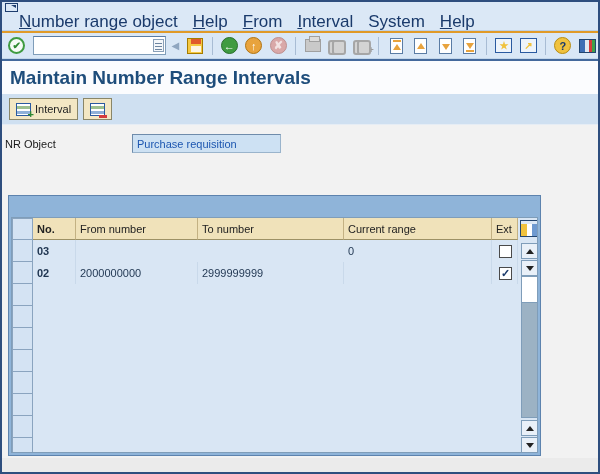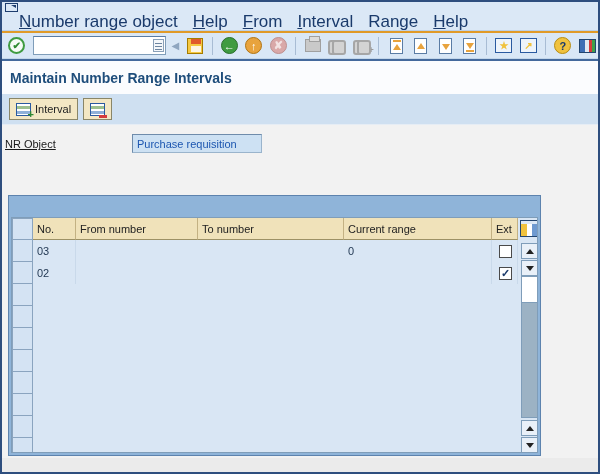--- a/index.html
+++ b/index.html
@@ -62,54 +62,54 @@
   .cmd{ display:flex; align-items:center; background:#fff; border:1px solid #7f9db9;
     border-top-color:#5a7ca5; width:133px; height:19px; margin-left:3px; padding:0 1px; }
   .cmd input{ border:none; outline:none; flex:1; min-width:0; font-size:11px;
     font-family:"Liberation Sans",sans-serif; }
   .mc-icon{ width:11px; height:13px; border:1px solid #8aa0b8; background:#f4f7fa;
     background-image:linear-gradient(#6d85a0 0 0),linear-gradient(#6d85a0 0 0),linear-gradient(#6d85a0 0 0);
     background-size:7px 1px; background-position:1px 3px,1px 6px,1px 9px; background-repeat:no-repeat; }
   
   .titlebar{ height:35px; background:#fbfcfe; border-top:2px solid #44699c;
     display:flex; align-items:center; padding-left:8px; }
-  .titlebar h1{ font-size:14px; font-weight:bold; color:#1e4d7b; }
+  .titlebar h1{ font-size:19px; font-weight:bold; color:#1e4d7b; }
   
   .apptoolbar{ height:31px; background:#cfe0f1; display:flex; align-items:center;
     padding-left:7px; gap:5px; border-bottom:1px solid #e6edf5; }
   .appbtn{ height:22px; display:flex; align-items:center; gap:4px; padding:0 6px;
     background:#f3e7c4; border:1px solid #8a8668; font-size:11px; color:#222; cursor:default; }
   .minitable{ width:15px; height:13px; background:#fff; border:1px solid #2a5aa0; position:relative;
     background-image:linear-gradient(#9dc08f 0 0),linear-gradient(#8fb0d8 0 0);
     background-size:13px 3px; background-position:0 2px,0 7px; background-repeat:no-repeat; }
   .minitable .plus{ position:absolute; right:-4px; bottom:-5px; color:#2f8a31;
     font-size:11px; font-weight:bold; background:transparent; }
   .minitable .minus{ position:absolute; right:-3px; bottom:-3px; width:8px; height:3px; background:#d43c3c; }
   
   .content{ position:relative; height:347px; background:#f2f2f2; font-size:11px; color:#1a1a1a; }
-  .nr-label{ position:absolute; left:3px; top:13px;text-decoration:underline; }
-  .nr-field{ position:absolute; left:130px; top:9px; width:130px; height:19px;
+  .nr-label{ position:absolute; left:3px; top:13px; }
+  .nr-field{ position:absolute; left:130px; top:9px; width:149px; height:19px;
     background:#cde1f3; border:1px solid #9ab4cc; border-top-color:#6f8cab; border-left-color:#6f8cab;
     color:#1c56b0; display:flex; align-items:center; padding-left:4px; }
   
   .tframe{ position:absolute; left:6px; top:70px; width:533px; height:261px;
     background:#8fb4d9; border:1px solid #5d83ae; }
   .tcaption{ height:21px; display:flex; align-items:center; padding-left:19px; color:#13366b; }
   .grid{ position:absolute; left:2px; right:2px; top:21px; bottom:2px; background:#d9e6f4;
     border:1px solid #7f9db9; overflow:hidden; }
   .selcell{ position:absolute; left:0; width:21px; height:22px; background:#d4e3f3;
     border:1px solid #8aa4bf; border-top:none; }
   .selcell.first{ border-top:1px solid #8aa4bf; }
   .hcell{ position:absolute; top:0; height:22px; background:#f0e2ba;
     border-right:1px solid #c3b183; border-bottom:1px solid #9d9166;
     display:flex; align-items:center; padding-left:4px; color:#222; }
   .dcell{ position:absolute; height:22px; display:flex; align-items:center; padding-left:4px;
     color:#1f3550; border-right:1px solid #c9d9ea; }
   .hl{ background:#ffe795; }
-  .col-no{ left:21px; width:43px; }
+  .col-no{ left:21px; width:43px;font-weight:bold; }
   .col-from{ left:64px; width:122px; }
   .col-to{ left:186px; width:146px; }
   .col-cur{ left:332px; width:148px; }
   .col-ext{ left:480px; width:26px; }
   .row1{ top:22px; } .row2{ top:44px; }
   .checkbox{ width:13px; height:13px; background:#fff; border:1px solid #4a4a4a;
     margin-left:3px; display:flex; align-items:center; justify-content:center;
     font-size:11px; font-weight:bold; color:#1a3a6b; line-height:11px; }
   
   .scol{ position:absolute; left:506px; top:0; width:23px; bottom:0; }
@@ -135,21 +135,21 @@
 
   <div class="topstrip">
     <div class="session-icon"></div>
   </div>
 
   <div class="menubar">
     <span class="menu-item mn">Number range object</span>
     <span class="menu-item mn">Help</span>
     <span class="menu-item mn">From</span>
     <span class="menu-item mn">Interval</span>
-    <span class="menu-item">Range</span>
+    <span class="menu-item">System</span>
     <span class="menu-item mn">Help</span>
   </div>
   <div class="orange-line"></div>
 
   <div class="toolbar">
     <span class="tbtn">
         <span class="circle c-enter">✔</span>
       </span>
     <span class="cmd">
       <input value="" style="">
@@ -263,20 +263,22 @@
         <div class="hcell col-cur">Current range</div>
         <div class="hcell col-ext">Ext</div>
 
         <div class="dcell col-no row1">03</div>
         <div class="dcell col-cur row1">0</div>
         <div class="dcell col-ext row1">
           <span class="checkbox"></span>
         </div>
 
         <div class="dcell col-no row2">02</div>
+        <div class="dcell col-from row2">2000000000</div>
+        <div class="dcell col-to row2">2999999999</div>
         <div class="dcell col-cur row2"></div>
         <div class="dcell col-ext row2">
           <span class="checkbox">✓</span>
         </div>
 
         <div class="scol">
           <span class="cfg"></span>
           <span class="sbtn" style="top:25px;">
               <span class="arr-up"></span>
             </span>

